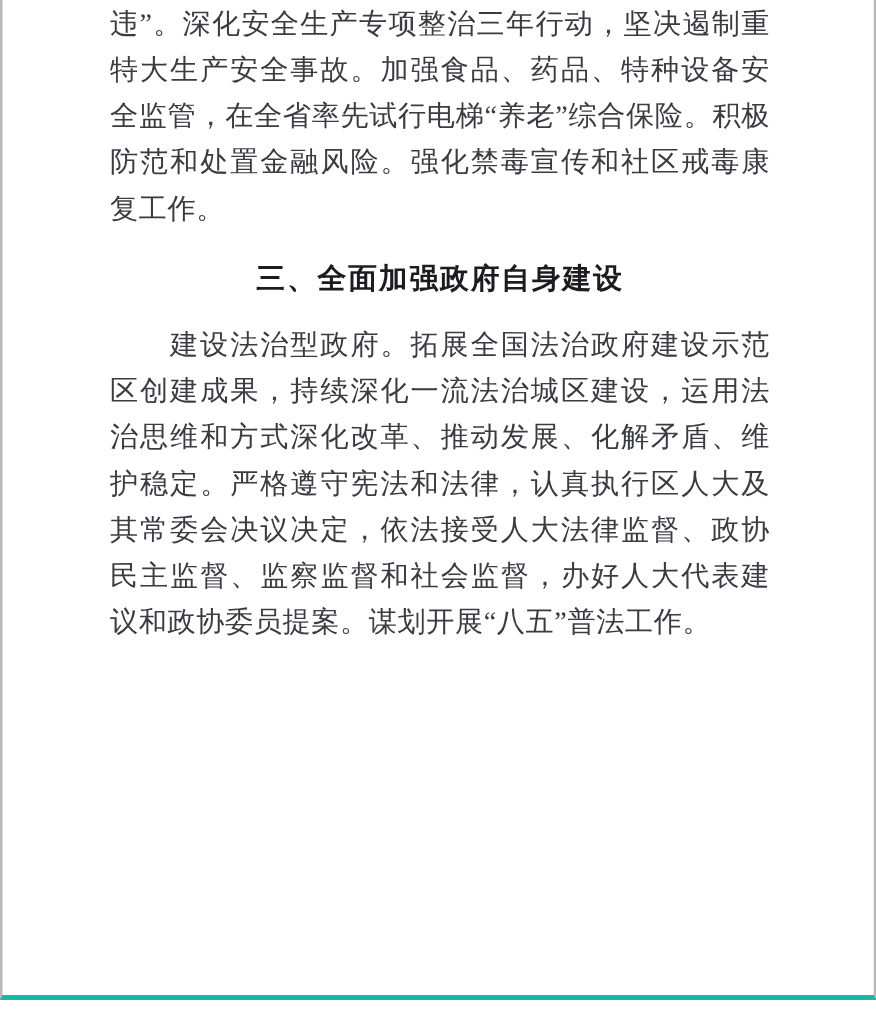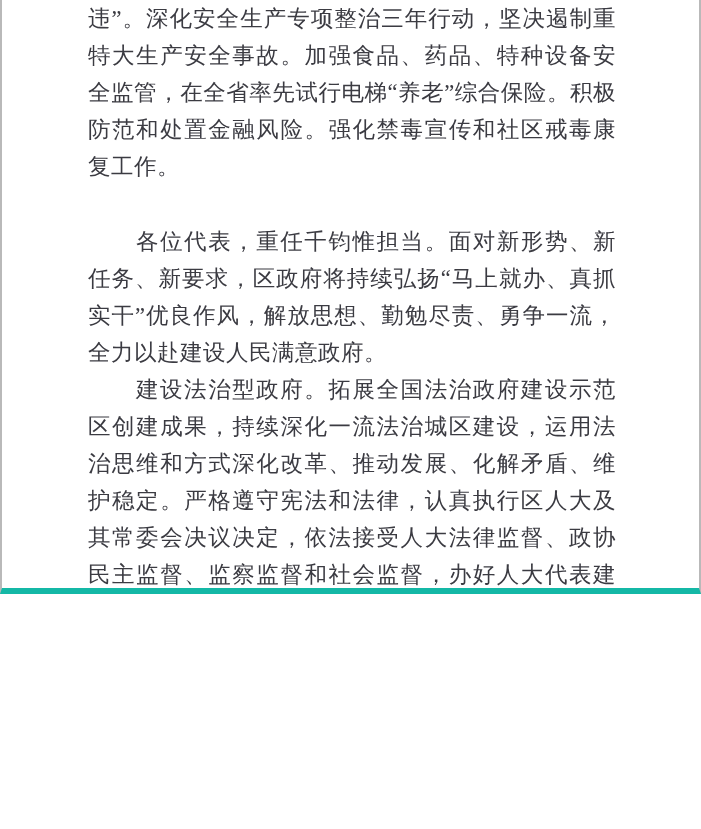--- a/index.html
+++ b/index.html
@@ -4,25 +4,25 @@
 <style>
   html, body {
     margin: 0;
     padding: 0;
     background: #ffffff;
   }
 
   #page {
     position: relative;
     width: 701px;
-    height: 594px;
+    height: 800px;
     background: #ffffff;
     border-left: 2px solid #b9b9b9;
     border-right: 2px solid #b9b9b9;
-    border-bottom: 6px solid #14b8a6;
+    border-bottom: 4px solid #14b8a6;
     box-sizing: border-box;
     overflow: hidden;
   }
 
   #content {
     position: absolute;
     left: 86px;
     top: 0px;
     width: 528px;
   }
@@ -79,24 +79,24 @@
 <body>
 
 <div id="page">
 
   <div id="content">
 
     <p class="para cont">违”。深化安全生产专项整治三年行动，坚决遏制重特大生产安全事故。加强食品、药品、特种设备安全监管，在全省率先试行电梯“养老”综合保险。积极防范和处置金融风险。强化禁毒宣传和社区戒毒康复工作。</p>
 
     <div class="gap-before-heading"></div>
 
+    <h2 class="heading">三、全面加强政府自身建设</h2>
 
     <div class="gap-after-heading"></div>
 
-    <p class="para indent">各位代表，重任千钧惟担当。面对新形势、新任务、新要求，区政府将持续弘扬“马上就办、真抓实干”优良作风，解放思想、勤勉尽责、勇争一流，全力以赴建设人民满意政府。</p>
 
 
     <p class="para indent">建设法治型政府。拓展全国法治政府建设示范区创建成果，持续深化一流法治城区建设，运用法治思维和方式深化改革、推动发展、化解矛盾、维护稳定。严格遵守宪法和法律，认真执行区人大及其常委会决议决定，依法接受人大法律监督、政协民主监督、监察监督和社会监督，办好人大代表建议和政协委员提案。谋划开展“八五”普法工作。</p>
 
   </div>
 
   <div id="page-number">26</div>
 
 </div>
 

